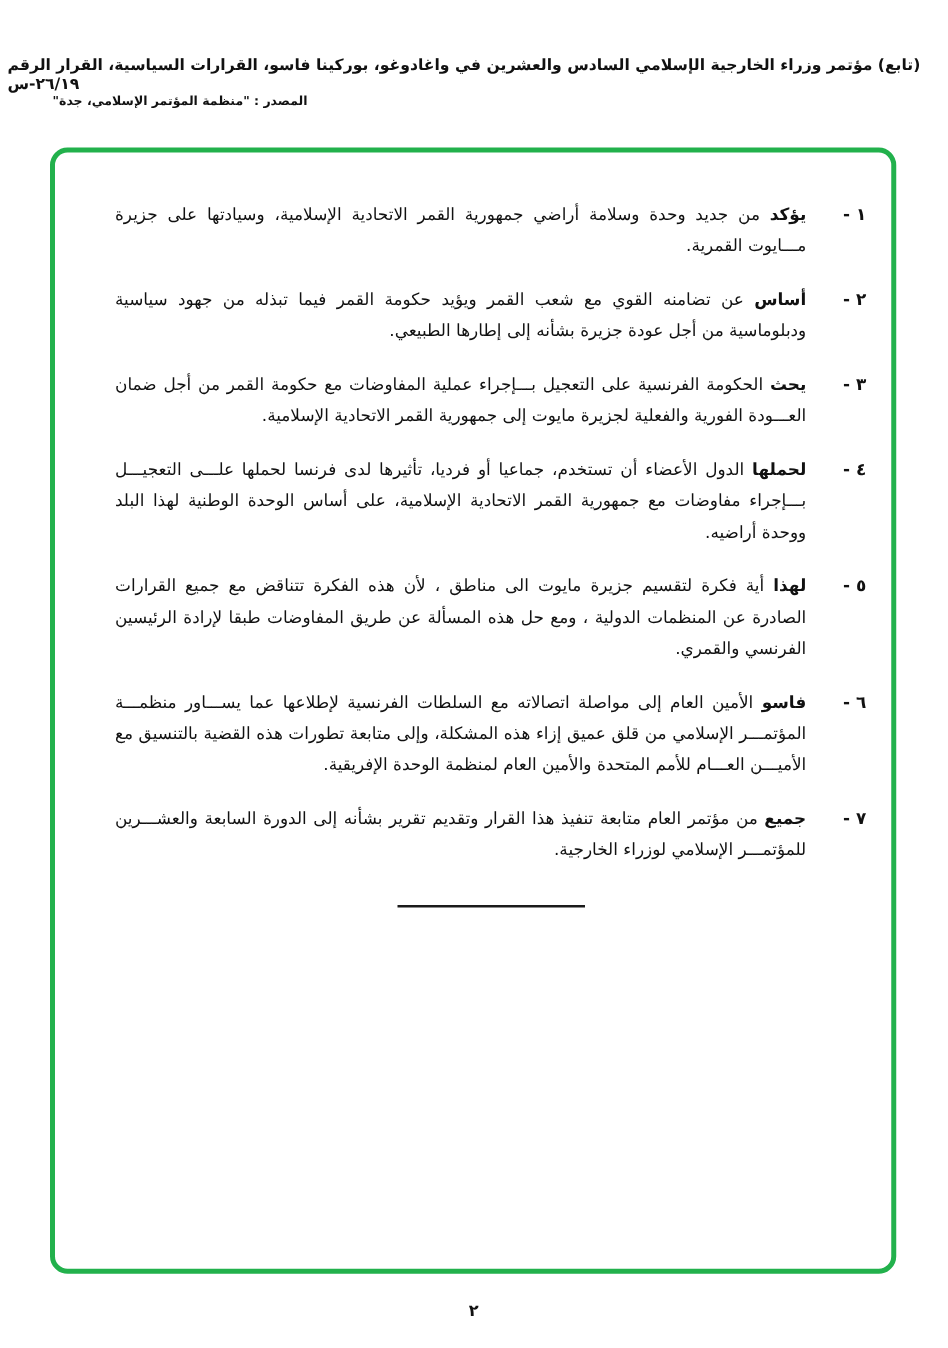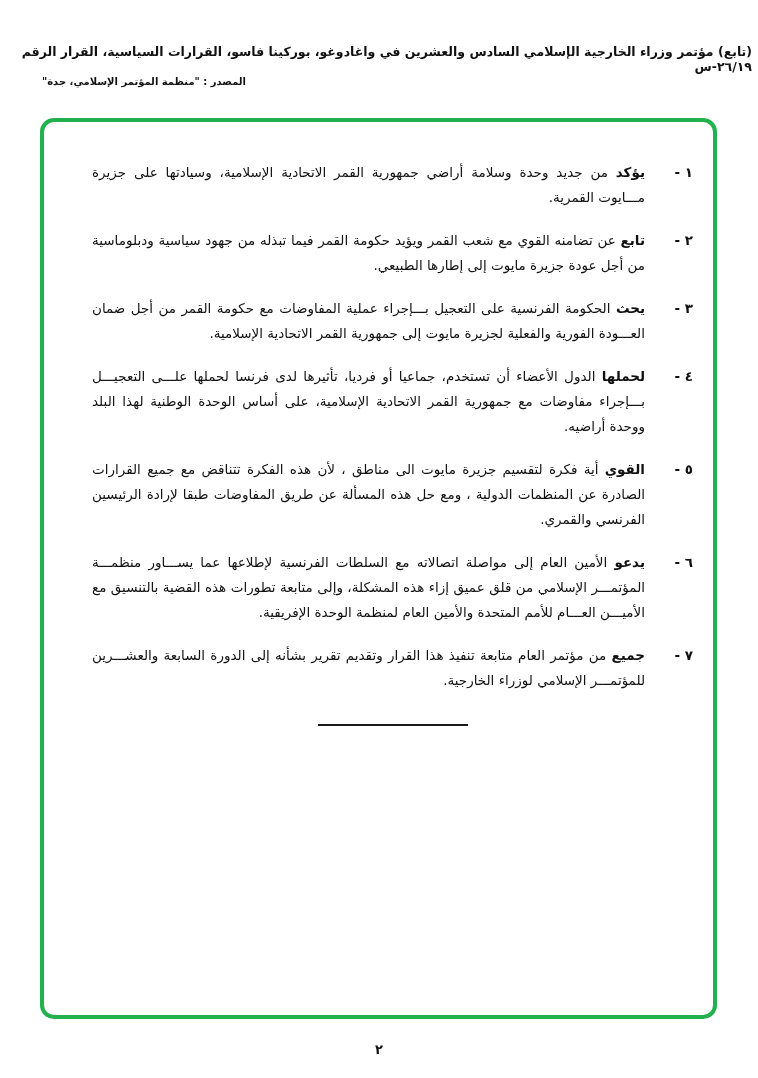--- a/index.html
+++ b/index.html
@@ -6,21 +6,21 @@
   html,body { width:758px; height:1078px; }
   body {
     background:#ffffff;
     font-family:"DejaVu Sans", sans-serif;
     position:relative;
     color:#111;
   }
   .header-line {
     position:absolute;
     top:44px; left:6px; right:6px;
-    text-align:right;
+    text-align:left;
     font-size:12.5px;
     font-weight:bold;
     direction:rtl;
     letter-spacing:0.1px;
   }
   .source-line {
     position:absolute;
     top:76px; left:42px;
     font-size:10px;
     font-weight:bold;
@@ -77,41 +77,41 @@
 <div class="doc-frame">
   <div class="content">
 
     <div class="item">
       <span class="num">١ -</span>
       <p class="txt"><strong>يؤكد</strong><span> من جديد وحدة وسلامة أراضي جمهورية القمر الاتحادية الإسلامية، وسيادتها على جزيرة مـــايوت القمرية.</span></p>
     </div>
 
     <div class="item">
       <span class="num">٢ -</span>
-      <p class="txt"><strong>تابع</strong><span> عن تضامنه القوي مع شعب القمر ويؤيد حكومة القمر فيما تبذله من جهود سياسية ودبلوماسية من أجل عودة جزيرة مايوت إلى إطارها الطبيعي.</span></p>
+      <p class="txt"><strong>أساس</strong><span> عن تضامنه القوي مع شعب القمر ويؤيد حكومة القمر فيما تبذله من جهود سياسية ودبلوماسية من أجل عودة جزيرة بشأنه إلى إطارها الطبيعي.</span></p>
     </div>
 
     <div class="item">
       <span class="num">٣ -</span>
       <p class="txt"><strong>يحث</strong><span> الحكومة الفرنسية على التعجيل بـــإجراء عملية المفاوضات مع حكومة القمر من أجل ضمان العـــودة الفورية والفعلية لجزيرة مايوت إلى جمهورية القمر الاتحادية الإسلامية.</span></p>
     </div>
 
     <div class="item">
       <span class="num">٤ -</span>
       <p class="txt"><strong>لحملها</strong><span> الدول الأعضاء أن تستخدم، جماعيا أو فرديا، تأثيرها لدى فرنسا لحملها علـــى التعجيـــل بـــإجراء مفاوضات مع جمهورية القمر الاتحادية الإسلامية، على أساس الوحدة الوطنية لهذا البلد ووحدة أراضيه.</span></p>
     </div>
 
     <div class="item">
       <span class="num">٥ -</span>
-      <p class="txt"><strong>القوي</strong><span> أية فكرة لتقسيم جزيرة مايوت الى مناطق ، لأن هذه الفكرة تتناقض مع جميع القرارات الصادرة عن المنظمات الدولية ، ومع حل هذه المسألة عن طريق المفاوضات طبقا لإرادة الرئيسين الفرنسي والقمري.</span></p>
+      <p class="txt"><strong>لهذا</strong><span> أية فكرة لتقسيم جزيرة مايوت الى مناطق ، لأن هذه الفكرة تتناقض مع جميع القرارات الصادرة عن المنظمات الدولية ، ومع حل هذه المسألة عن طريق المفاوضات طبقا لإرادة الرئيسين الفرنسي والقمري.</span></p>
     </div>
 
     <div class="item">
       <span class="num">٦ -</span>
-      <p class="txt"><strong>يدعو</strong><span> الأمين العام إلى مواصلة اتصالاته مع السلطات الفرنسية لإطلاعها عما يســـاور منظمـــة المؤتمـــر الإسلامي من قلق عميق إزاء هذه المشكلة، وإلى متابعة تطورات هذه القضية بالتنسيق مع الأميـــن العـــام للأمم المتحدة والأمين العام لمنظمة  الوحدة الإفريقية.</span></p>
+      <p class="txt"><strong>فاسو</strong><span> الأمين العام إلى مواصلة اتصالاته مع السلطات الفرنسية لإطلاعها عما يســـاور منظمـــة المؤتمـــر الإسلامي من قلق عميق إزاء هذه المشكلة، وإلى متابعة تطورات هذه القضية بالتنسيق مع الأميـــن العـــام للأمم المتحدة والأمين العام لمنظمة  الوحدة الإفريقية.</span></p>
     </div>
 
     <div class="item">
       <span class="num">٧ -</span>
       <p class="txt"><strong>جميع</strong><span> من مؤتمر العام متابعة تنفيذ هذا القرار وتقديم تقرير بشأنه إلى الدورة السابعة والعشـــرين للمؤتمـــر الإسلامي لوزراء الخارجية.</span></p>
     </div>
 
     <div class="separator"></div>
 
   </div>

